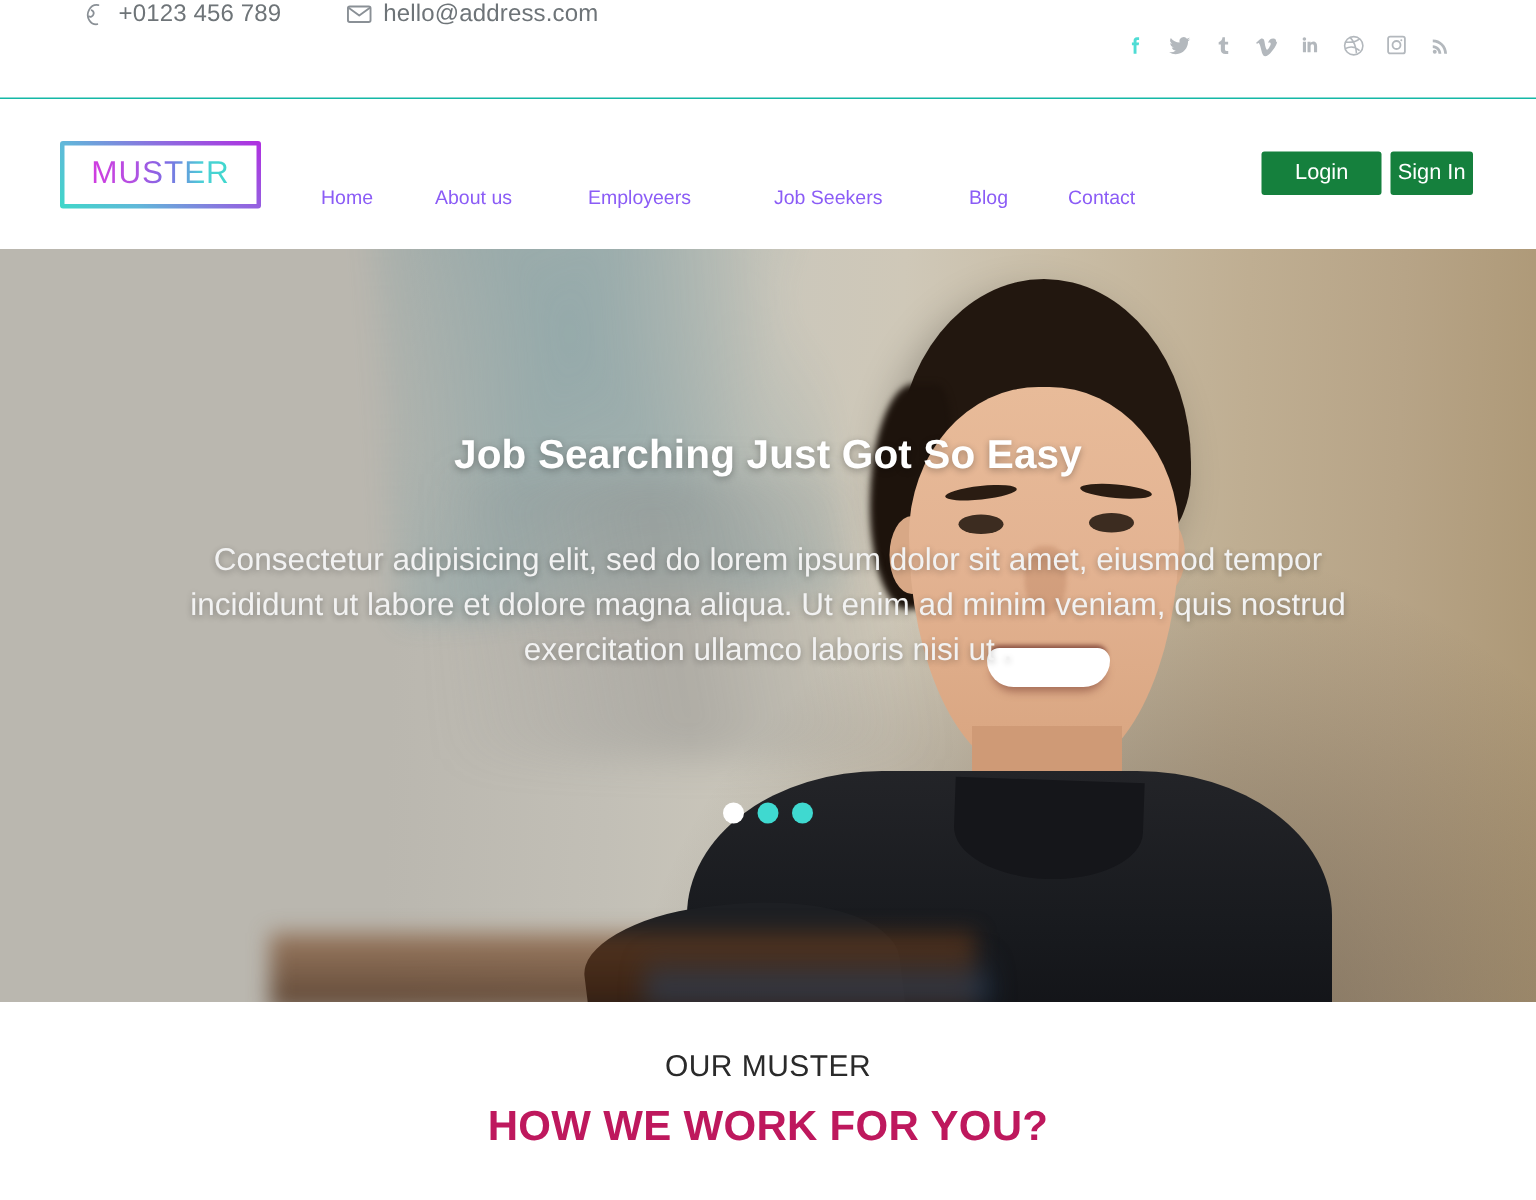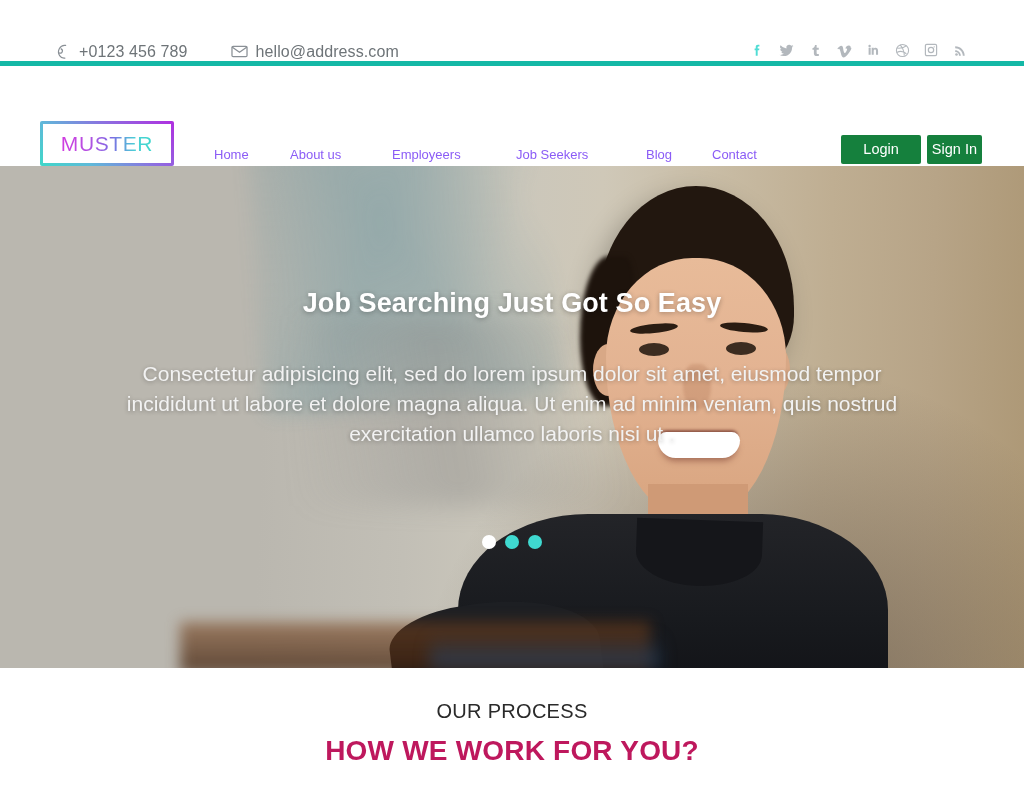--- a/index.html
+++ b/index.html
@@ -7,25 +7,26 @@
     width: 1024px;
     height: 800px;
     overflow: hidden;
     font-family: "Liberation Sans", sans-serif;
     background: #ffffff;
   }
 
   
   .topbar {
     height: 66px;
-    border-bottom: 5px solid #14b8a6;
-    display: flex;
-    align-items: flex-end;
+    border-bottom: 1px solid #14b8a6;
+    display: flex;
+    align-items: flex-start;
     padding: 0 54px 0 54px;
     position: relative;
+    flex-direction: column;
   }
   .contact-group {
     display: flex;
     align-items: center;
   }
   .contact-item {
     display: flex;
     align-items: center;
     font-size: 16px;
     color: #6e7478;
@@ -57,21 +58,21 @@
     font-size: 16px;
     line-height: 1;
   }
   .social-ico svg { display: block; }
   .social-ico.is-accent { color: #4fdcd4; }
 
   
   .header {
     height: 100px;
     display: flex;
-    align-items: flex-end;
+    align-items: center;
     padding: 0 42px 0 40px;
     background: #fff;
     position: relative;
   }
   .logo-box {
     width: 134px;
     height: 45px;
     flex: 0 0 auto;
     border-radius: 2px;
     padding: 3px;
@@ -492,16 +493,16 @@
     <p class="hero-sub">Consectetur adipisicing elit, sed do lorem ipsum dolor sit amet, eiusmod tempor incididunt ut labore et dolore magna aliqua. Ut enim ad minim veniam, quis nostrud exercitation ullamco laboris nisi ut .</p>
     <div class="hero-dots">
       <span class="dot active"></span>
       <span class="dot idle"></span>
       <span class="dot idle"></span>
     </div>
   </div>
 </div>
 
 <div class="process">
-  <div class="process-eyebrow">OUR PROCESS</div>
+  <div class="process-eyebrow">OUR MUSTER</div>
   <h2 class="process-title">HOW WE WORK FOR YOU?</h2>
   <p class="process-desc">Lorem ipsum dolor sit amet, consectetur adipisicing elit, sed do eiusmod tempor incididunt ut labore et dolore magna aliqua</p>
 </div>
 
 </body></html>

